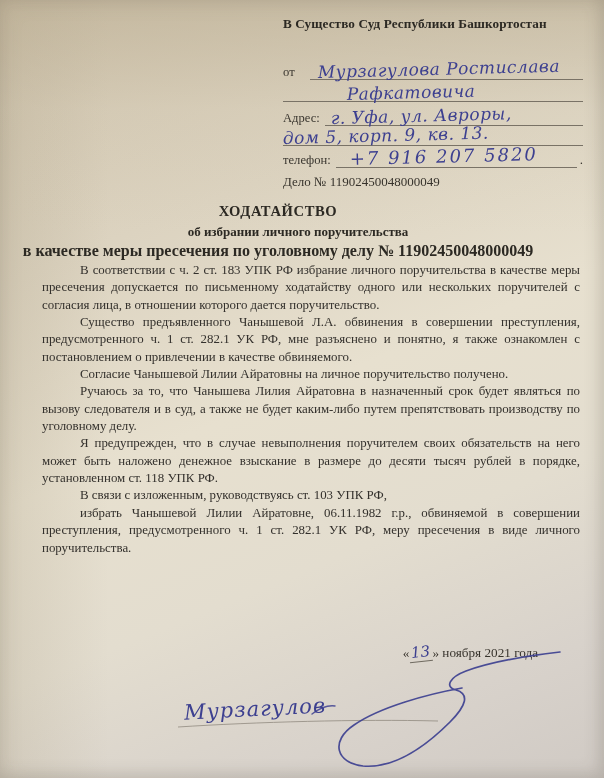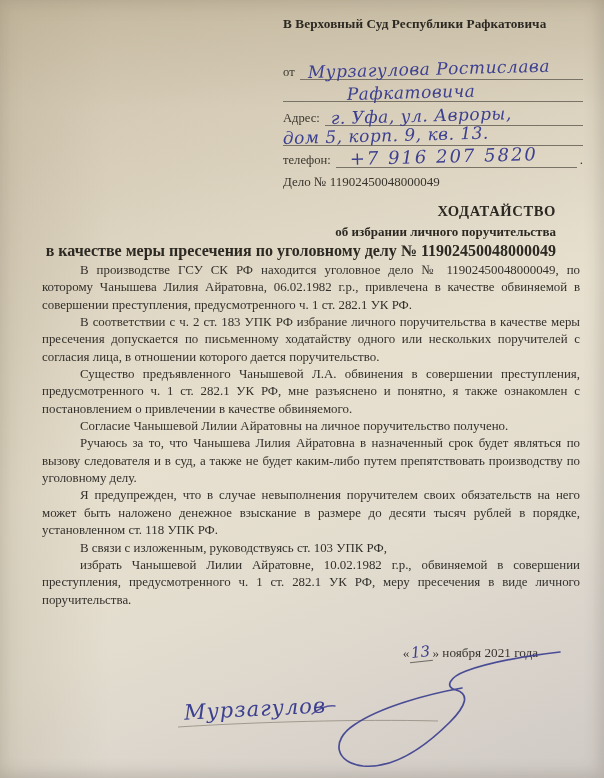--- a/index.html
+++ b/index.html
@@ -16,21 +16,21 @@
       linear-gradient(158deg, #cfc3ac 0%, #dcd3c0 28%, #e7e0cf 50%, #e3ddcf 68%, #d8d2cb 86%, #d0cac4 100%);
     box-shadow: inset -5px -4px 16px rgba(70,64,58,0.16), inset 6px 5px 18px rgba(140,128,104,0.14);
   }
   
   .hdr{position:absolute;left:283px;top:16px;width:304px;height:180px;}
   .r{position:absolute;left:0;right:4px;}
   .r-court{top:0;font-size:13.2px;font-weight:bold;white-space:nowrap;letter-spacing:0.1px;color:#2c2923;}
   .fieldrow{display:flex;align-items:flex-end;}
   .flabel{font-size:12.6px;color:#3a362f;padding-right:5px;flex:none;}
   .fill{flex:1;border-bottom:1px solid #797266;position:relative;height:100%;}
-  .r-from1{top:38px;height:26px;}
+  .r-from1{top:38px;height:26px;gap:10px;}
   .r-from2{top:64px;height:22px;}
   .r-addr1{top:86px;height:24px;}
   .r-addr2{top:110px;height:20px;}
   .r-phone{top:130px;height:22px;}
   .r-case{top:158px;font-size:13px;color:#37332c;}
   
   .hw{
     font-family:"DejaVu Serif", serif;
     font-style:italic;
     color:#3d4090;
@@ -38,21 +38,21 @@
     display:inline-block;
   }
   .hw-rot{transform:rotate(-1.5deg);transform-origin:left bottom;}
   .hw-from{font-size:17px;letter-spacing:0.5px;position:absolute;left:8px;bottom:-3px;}
   .hw-from2{font-size:17px;letter-spacing:0.5px;position:absolute;left:64px;bottom:-3px;}
   .hw-addr{font-size:17px;letter-spacing:0.5px;position:absolute;left:6px;bottom:-3px;}
   .hw-addr2{font-size:17px;letter-spacing:0.5px;position:absolute;left:0px;bottom:-3px;}
   .hw-phone{font-size:18px;letter-spacing:2px;position:absolute;left:14px;bottom:-2px;}
   .period{font-size:13px;color:#37332c;padding-left:3px;}
   
-  .titleblock{position:absolute;left:0;top:203px;width:556px;text-align:right;color:#2c2923;}
+  .titleblock{position:absolute;left:0;top:203px;width:556px;text-align:center;color:#2c2923;}
   .t1{font-size:14.6px;font-weight:bold;letter-spacing:0.6px;}
   .t2{font-size:13px;font-weight:bold;margin-top:4px;padding-left:40px;}
   .t3{font-size:16px;font-weight:bold;margin-top:2px;}
   
   .bodytext{position:absolute;left:42px;top:262px;width:538px;}
   .bodytext p{
     margin:0;
     font-size:12.9px;
     line-height:17.35px;
     text-indent:38px;
@@ -66,21 +66,21 @@
   
   .signame{position:absolute;left:184px;top:697px;font-size:21px;letter-spacing:1px;transform:rotate(-3deg);}
   .sigsvg{position:absolute;left:0;top:0;pointer-events:none;}
 </style>
 </head>
 <body>
 
 <div class="page">
 
   <div class="hdr">
-    <div class="r r-court">В Верховный Суд Республики Рафкатовича</div>
+    <div class="r r-court">В Существо Суд Республики Башкортостан</div>
 
     <div class="r r-from1 fieldrow">
       <span class="flabel">от</span>
       <span class="fill">
         <span class="hw hw-rot hw-from">Мурзагулова Ростислава</span>
       </span>
     </div>
     <div class="r r-from2 fieldrow">
       <span class="fill">
         <span class="hw hw-rot hw-from2">Рафкатовича</span>
@@ -110,28 +110,27 @@
     <div class="r r-case">Дело № 11902450048000049</div>
   </div>
 
   <div class="titleblock">
     <div class="t1">ХОДАТАЙСТВО</div>
     <div class="t2">об избрании личного поручительства</div>
     <div class="t3">в качестве меры пресечения по уголовному делу № 11902450048000049</div>
   </div>
 
   <div class="bodytext">
-    <p>В производстве ГСУ СК РФ находится уголовное дело № 11902450048000049, по которому Чанышева Лилия Айратовна, 06.02.1982 г.р., привлечена в качестве обвиняемой в совершении преступления, предусмотренного ч. 1 ст. 282.1 УК РФ.</p>
     <p>В соответствии с ч. 2 ст. 183 УПК РФ избрание личного поручительства в качестве меры пресечения допускается по письменному ходатайству одного или нескольких поручителей с согласия лица, в отношении которого дается поручительство.</p>
     <p>Существо предъявленного Чанышевой Л.А. обвинения в совершении преступления, предусмотренного ч. 1 ст. 282.1 УК РФ, мне разъяснено и понятно, я также ознакомлен с постановлением о привлечении в качестве обвиняемого.</p>
     <p>Согласие Чанышевой Лилии Айратовны на личное поручительство получено.</p>
     <p>Ручаюсь за то, что Чанышева Лилия Айратовна в назначенный срок будет являться по вызову следователя и в суд, а также не будет каким-либо путем препятствовать производству по уголовному делу.</p>
     <p>Я предупрежден, что в случае невыполнения поручителем своих обязательств на него может быть наложено денежное взыскание в размере до десяти тысяч рублей в порядке, установленном ст. 118 УПК РФ.</p>
     <p>В связи с изложенным, руководствуясь ст. 103 УПК РФ,</p>
-    <p>избрать Чанышевой Лилии Айратовне, 10.02.1982 г.р., обвиняемой в совершении преступления, предусмотренного ч. 1 ст. 282.1 УК РФ, меру пресечения в виде личного поручительства.</p>
+    <p>избрать Чанышевой Лилии Айратовне, 06.11.1982 г.р., обвиняемой в совершении преступления, предусмотренного ч. 1 ст. 282.1 УК РФ, меру пресечения в виде личного поручительства.</p>
   </div>
 
   <div class="dateline">
     <span>«</span><span class="hw hw-day">13</span><span>»</span><span> ноября 2021 года</span>
   </div>
 
   <div class="hw signame">Мурзагулов</div>
   <svg class="sigsvg" width="604" height="778" viewBox="0 0 604 778">
     <path d="M 178 727 C 255 722, 360 719, 438 721" stroke="#8d867b" stroke-width="0.9" fill="none" opacity="0.85"></path>
     <path d="M 560 652 C 525 656, 488 663, 466 671

